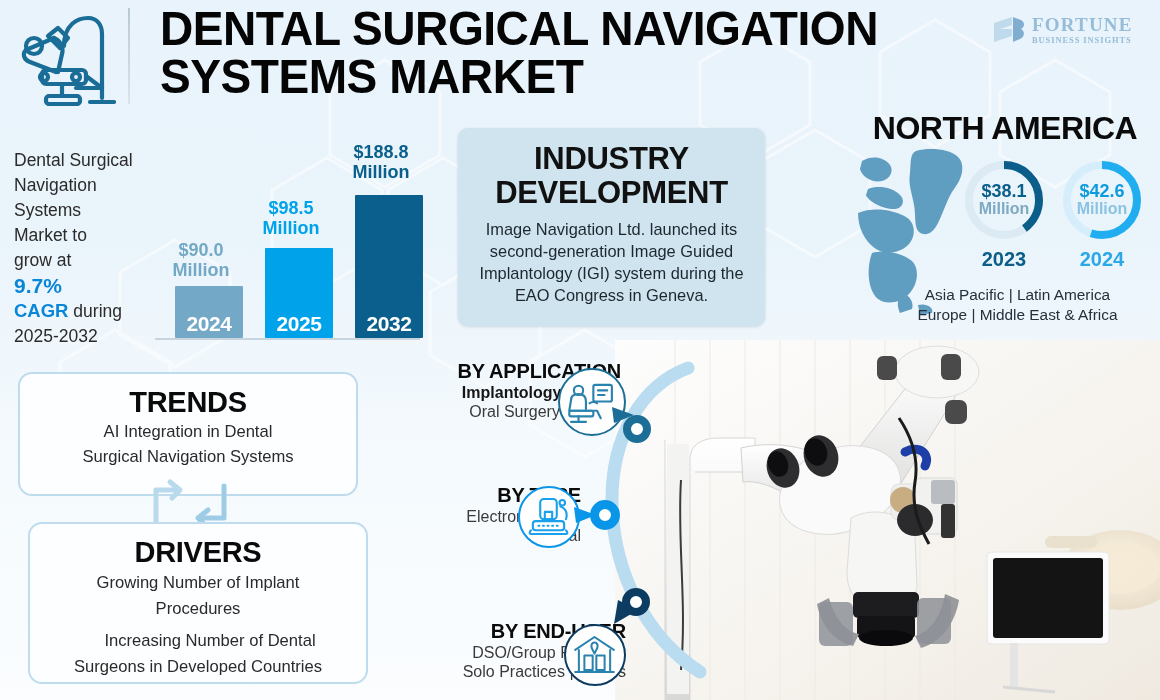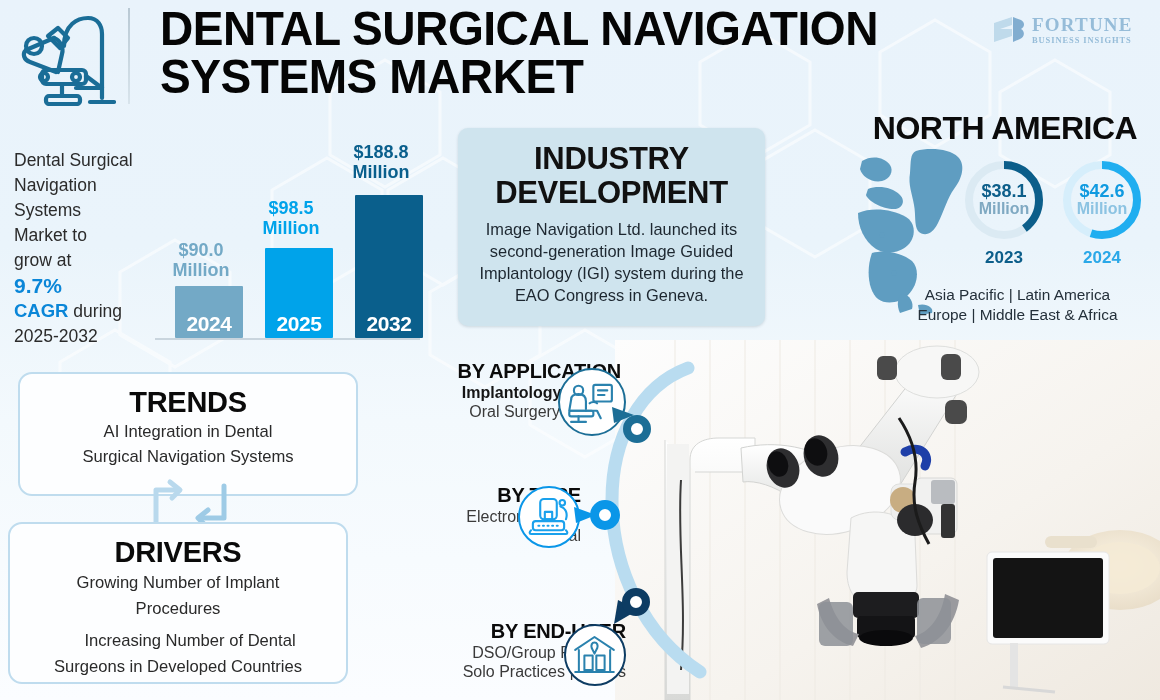--- a/index.html
+++ b/index.html
@@ -63,33 +63,33 @@
 
   
   .na-title{position:absolute;right:10px;top:110px;width:290px;text-align:center;
       font-size:32px;font-weight:700;color:#0b0b0b;letter-spacing:-0.5px;}
   .na-map{position:absolute;left:858px;top:145px;width:130px;height:170px;}
   .donut{position:absolute;width:84px;height:84px;}
   .donut .val{position:absolute;inset:0;display:flex;flex-direction:column;
       align-items:center;justify-content:center;line-height:17px;}
   .donut .v1{font-size:18px;font-weight:700;}
   .donut .v2{font-size:16px;font-weight:700;}
-  .na-year{position:absolute;width:84px;text-align:center;font-size:17px;font-weight:700;}
+  .na-year{position:absolute;width:84px;text-align:center;font-size:20px;font-weight:700;}
   .na-regions{position:absolute;left:880px;top:285px;width:275px;text-align:center;
       font-size:15.4px;line-height:20px;color:#24303a;}
 
   
   .tbox{position:absolute;background:#fdfeff;border:2.5px solid #bfdcee;
       border-radius:14px;box-sizing:border-box;text-align:center;}
   .tbox h3{margin:0;font-weight:700;color:#0a0a0a;letter-spacing:-0.3px;}
   .tbox p{margin:0;color:#2a2a2a;}
   #trends{left:18px;top:372px;width:340px;height:124px;padding-top:12px;}
   #trends h3{font-size:29px;line-height:32px;}
   #trends p{font-size:16.6px;line-height:22px;margin-top:3px;}
-  #drivers{left:8px;top:522px;width:340px;height:162px;padding-top:12px;}
+  #drivers{left:28px;top:522px;width:340px;height:162px;padding-top:12px;}
   #drivers h3{font-size:29px;line-height:32px;}
   #drivers p{font-size:16.6px;line-height:22px;margin-top:4px;}
   .cycle{position:absolute;left:150px;top:478px;width:80px;height:52px;}
 
   
   .seg{position:absolute;}
   .seg .txt{position:absolute;right:0;text-align:right;}
   .seg h4{margin:0;font-size:20px;font-weight:700;color:#0b0b0b;letter-spacing:-0.2px;}
   .seg .l1{font-size:16px;font-weight:700;color:#151515;margin-top:1px;}
   .seg .l2{font-size:16px;color:#3a3a3a;margin-top:1px;}

